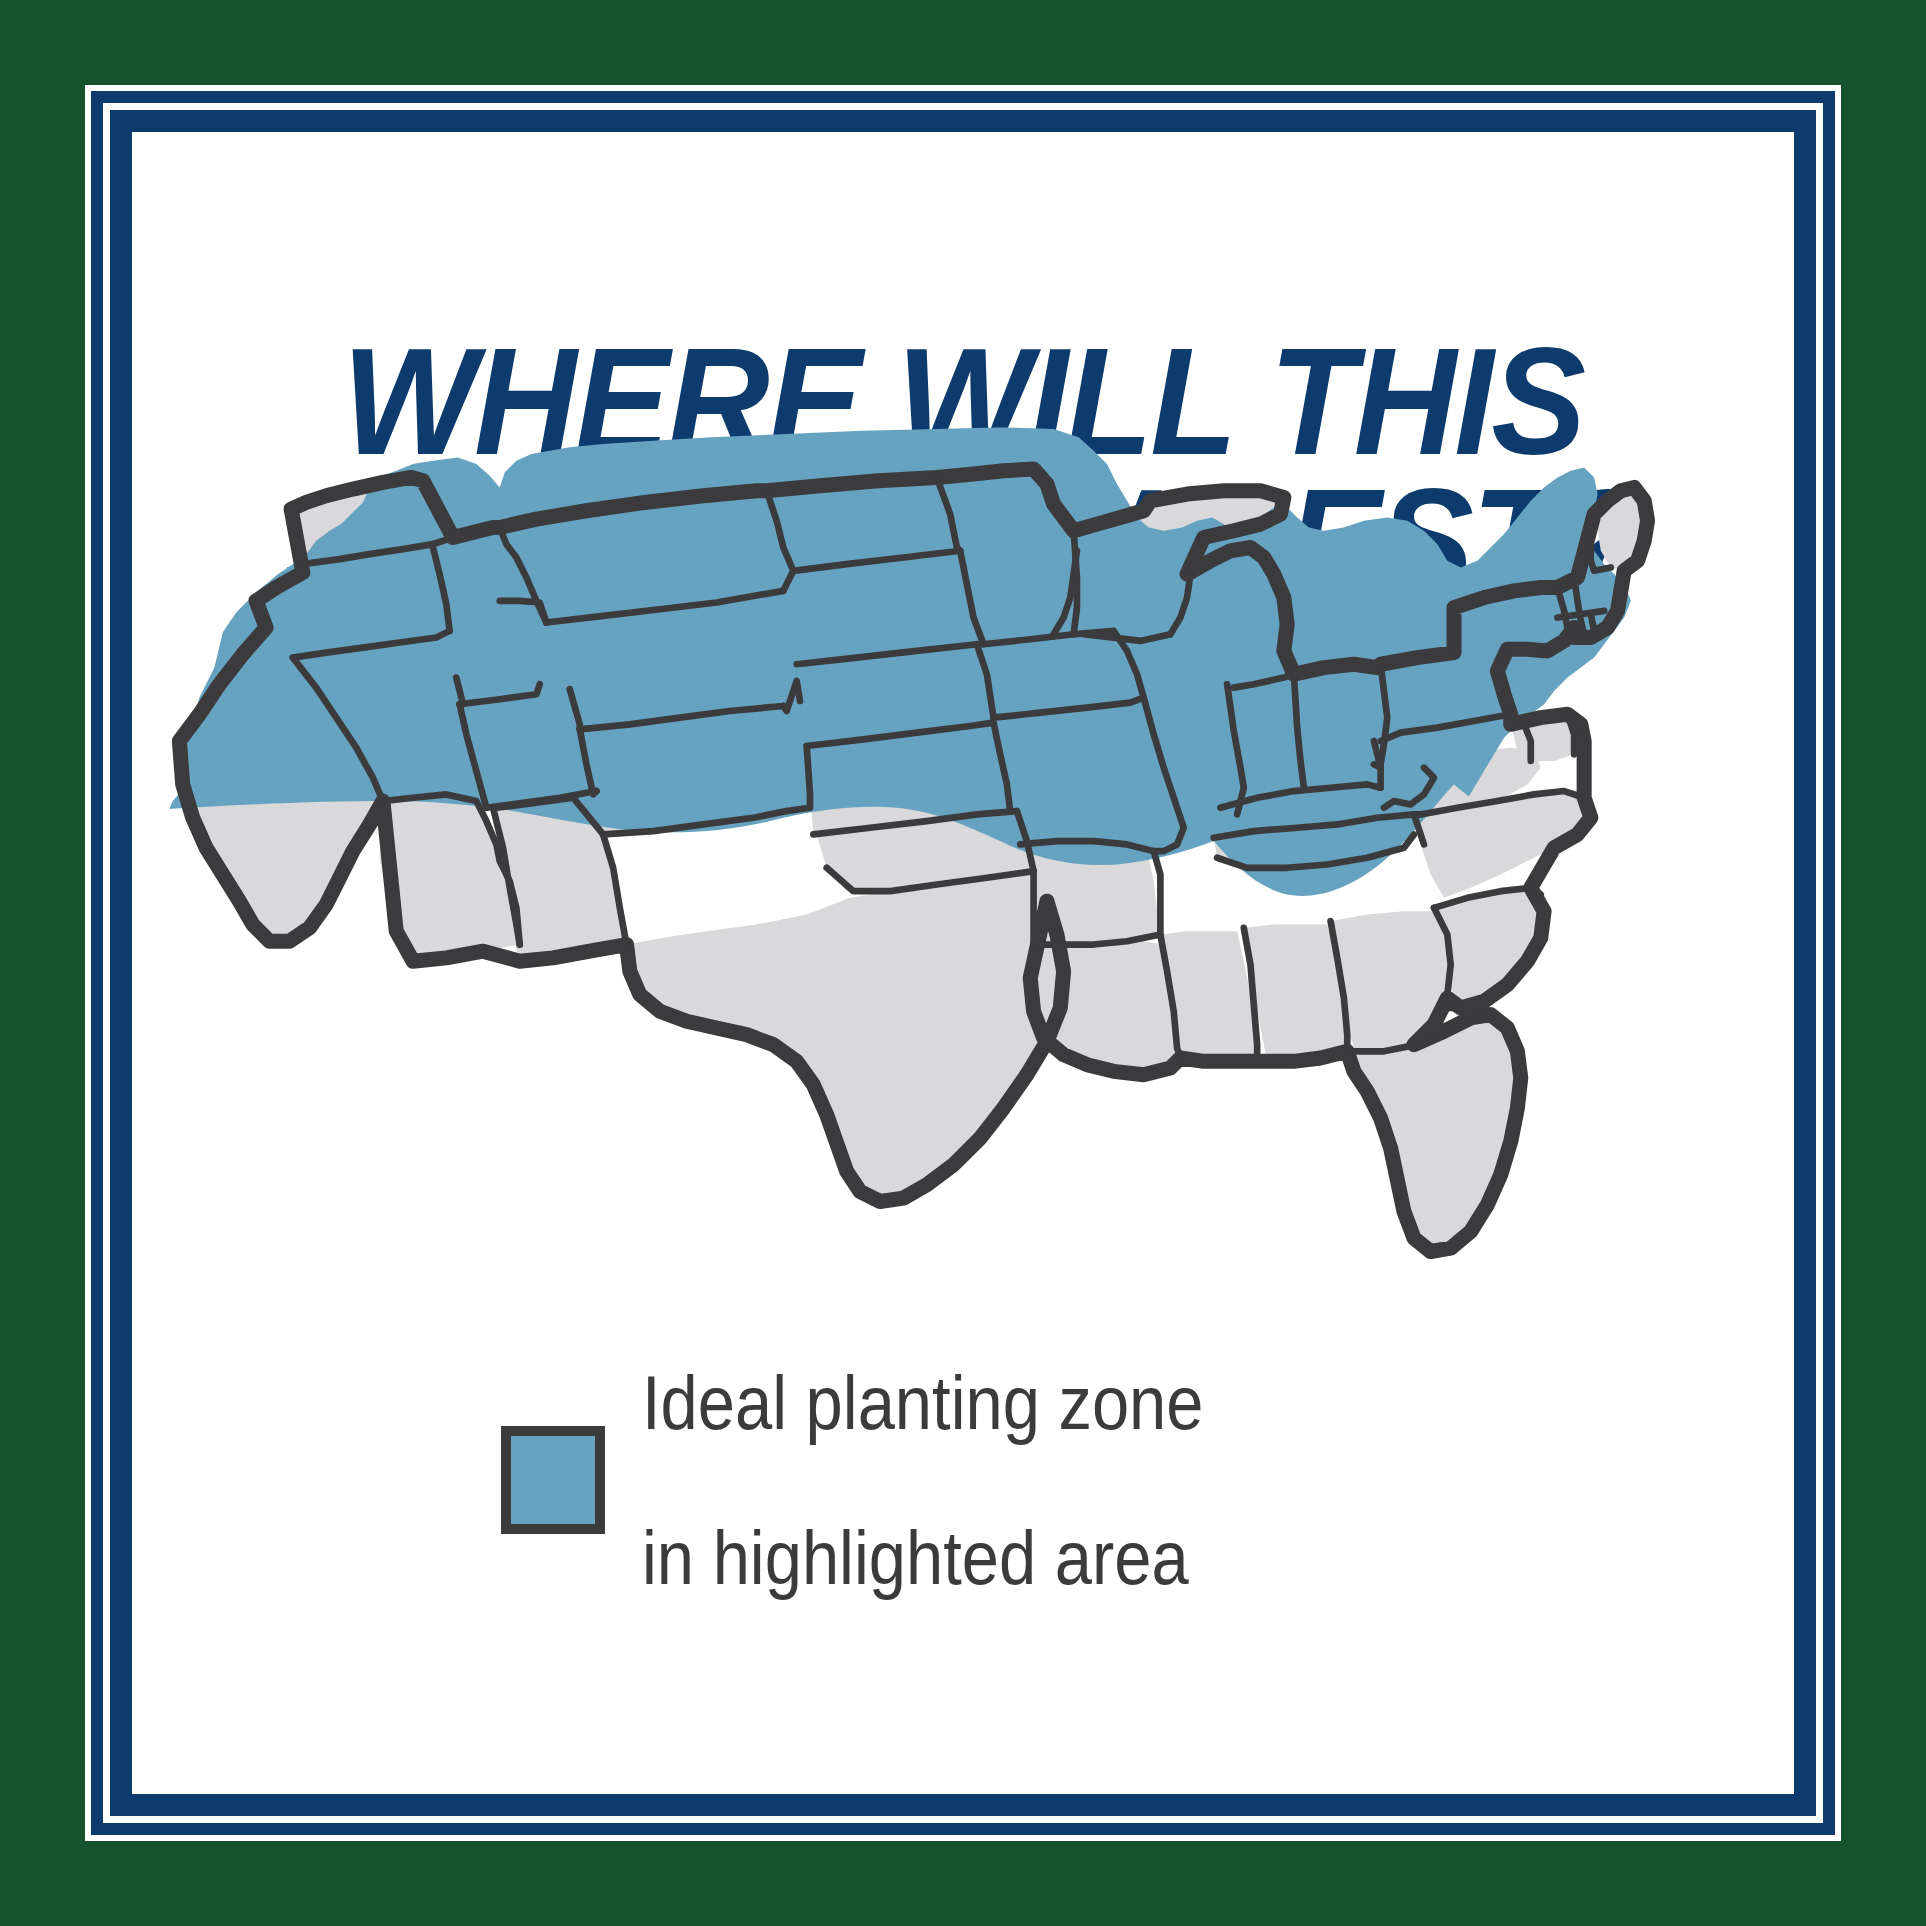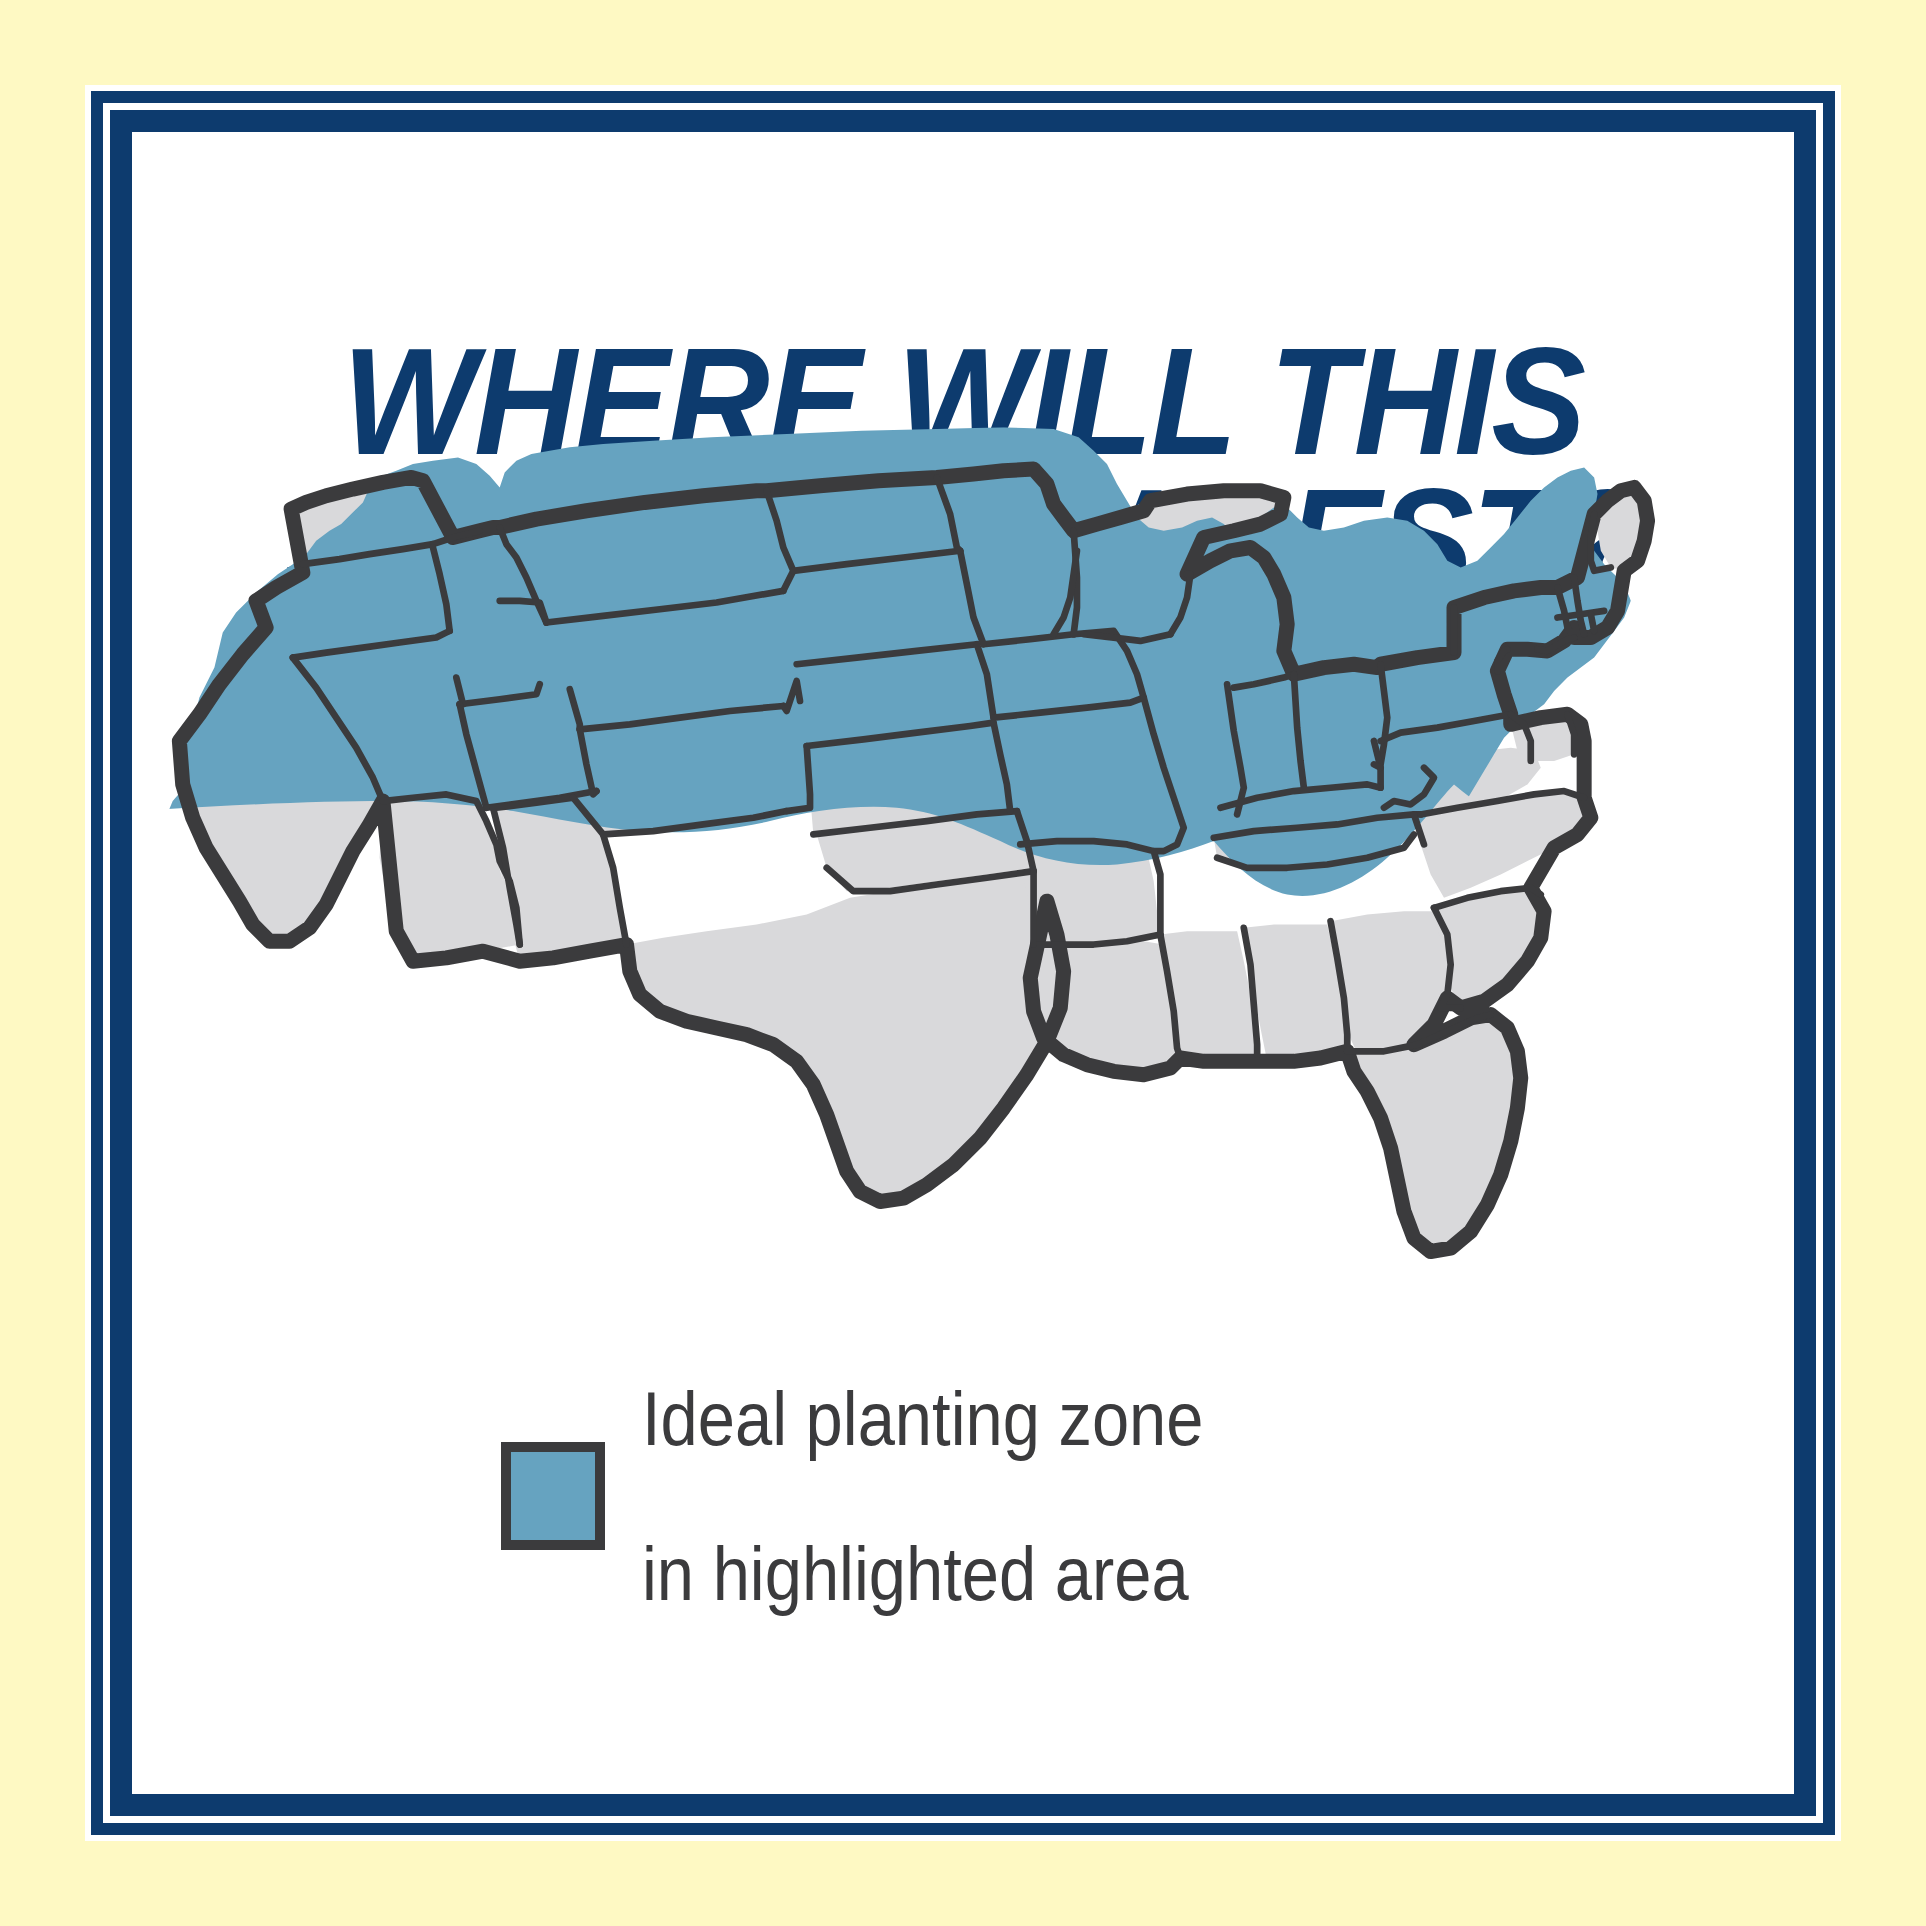--- a/index.html
+++ b/index.html
@@ -5,21 +5,21 @@
 <style>
   html,body{margin:0;padding:0;}
   body{
     width:1926px;height:1926px;
     background:#0d3b6e;
     font-family:"Liberation Sans", sans-serif;
     overflow:hidden;
   }
   .poster{
     position:absolute;inset:0;
-    background:#fef9c3;
+    background:#14532d;
   }
   
   .ring{position:absolute;}
   .ring-w1{left:85px;top:85px;right:85px;bottom:85px;background:#ffffff;}
   .ring-n1{left:91px;top:91px;right:91px;bottom:91px;background:#0d3b6e;}
   .ring-w2{left:103px;top:103px;right:103px;bottom:103px;background:#ffffff;}
   .ring-n2{left:110px;top:110px;right:110px;bottom:110px;background:#0d3b6e;}
   .canvas{
     position:absolute;left:132px;top:132px;right:132px;bottom:132px;
     background:#ffffff;
@@ -45,21 +45,21 @@
   .map-wrap{
     position:absolute;
     left:-13px;top:282px;
     width:1669px;height:976px;
   }
   .map-wrap svg{width:100%;height:100%;display:block;}
 
   .legend{
     position:absolute;
     left:369px;
-    bottom:104px;
+    bottom:120px;
     display:flex;
     align-items:center;
     gap:37px;
   }
   .swatch{
     width:104px;height:108px;
     background:#66a3c0;
     border:10.3px solid #3b3b3d;
     box-sizing:border-box;
     flex:0 0 auto;

